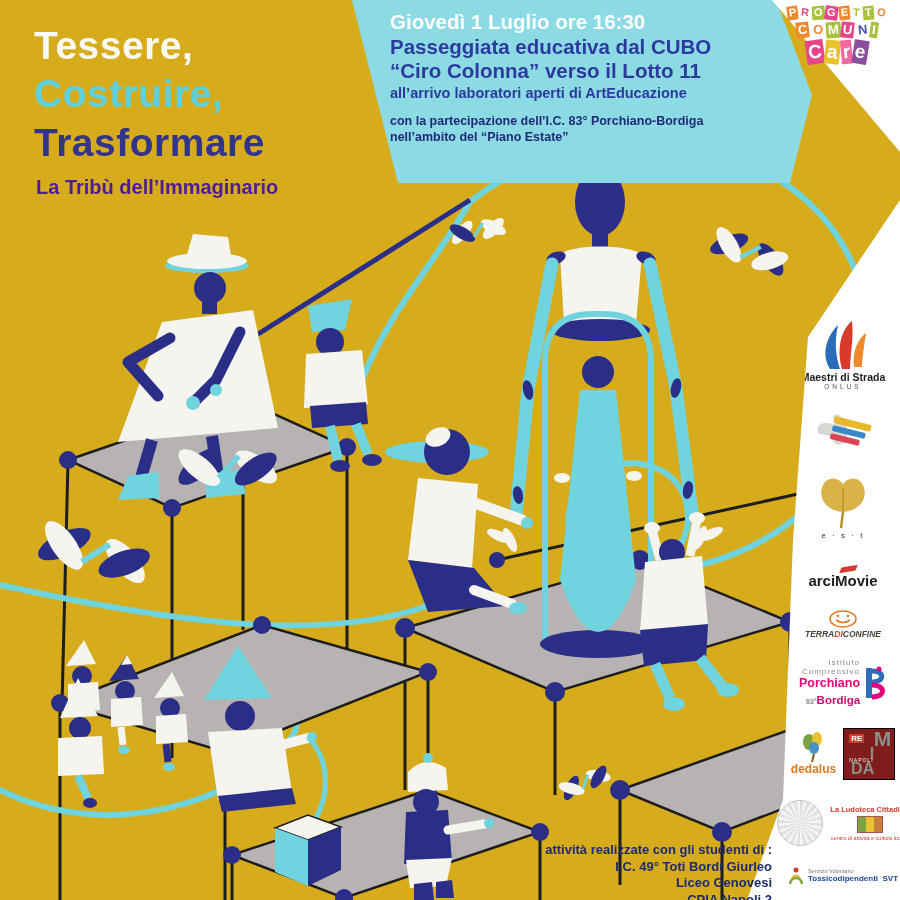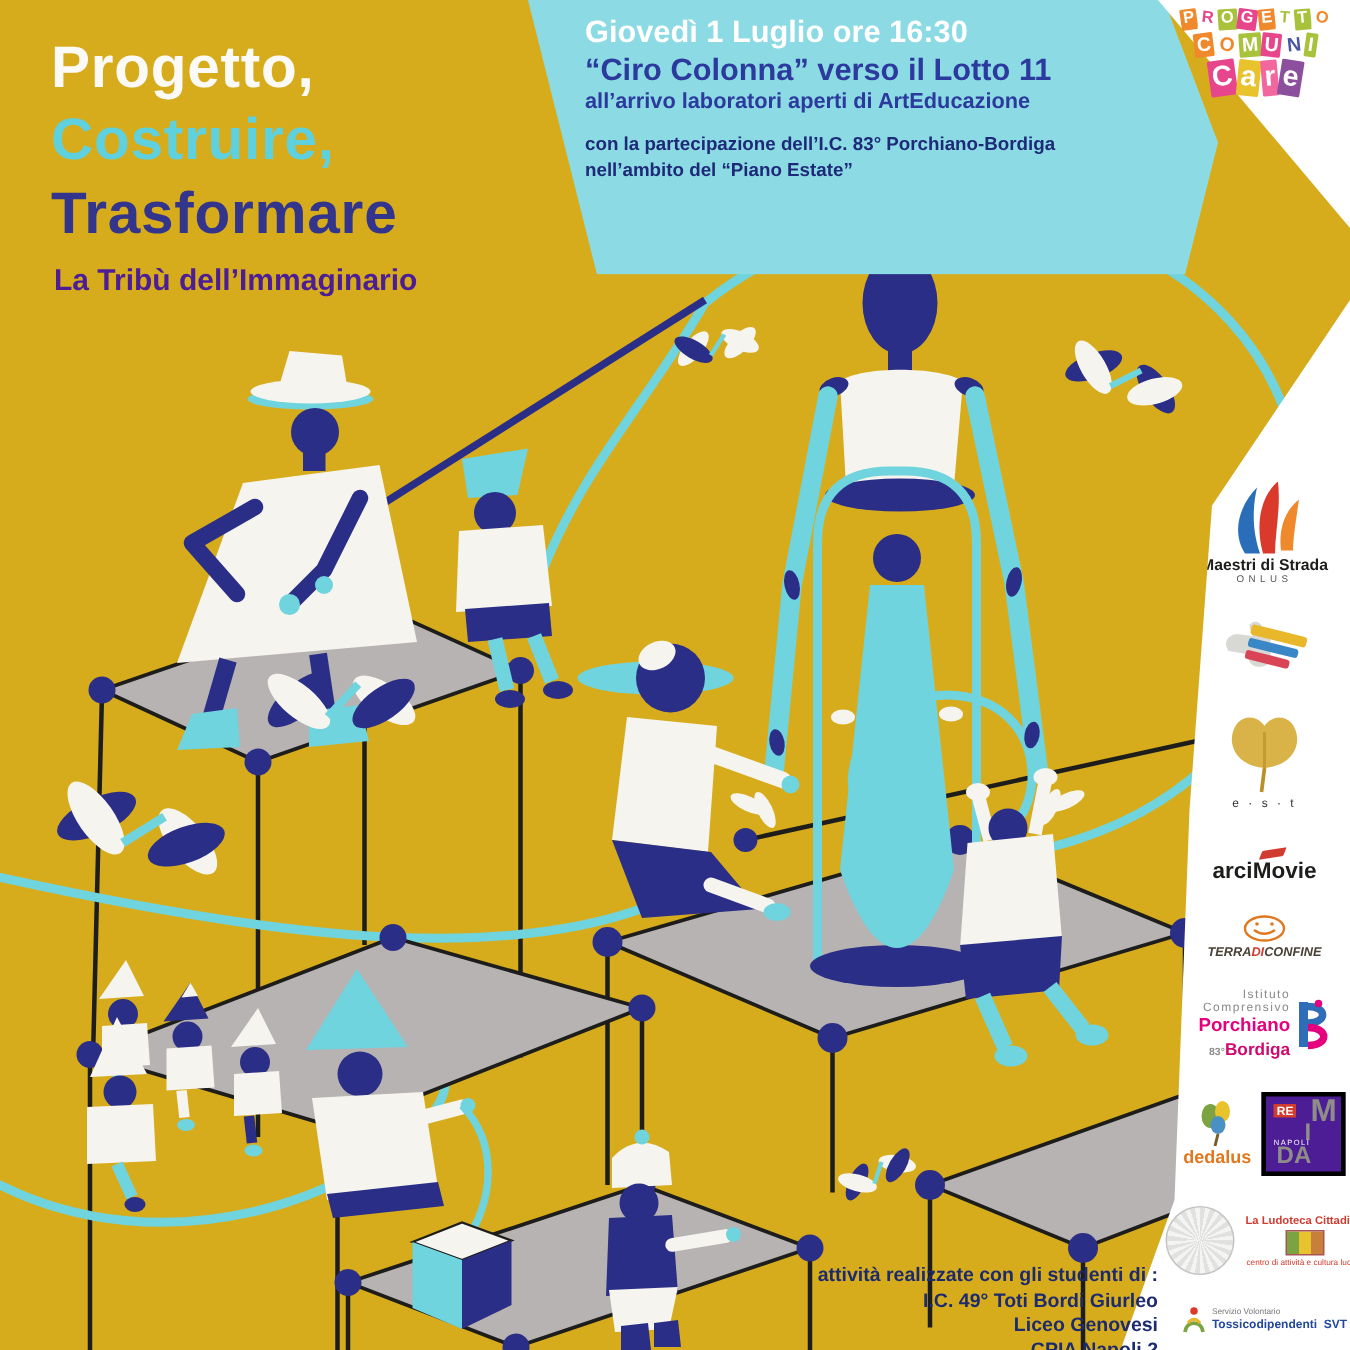--- a/index.html
+++ b/index.html
@@ -45,21 +45,21 @@
                 transform:skewX(-30deg) rotate(-10deg);border-radius:1px}
   .terra-line{font-size:8.5px;font-weight:700;font-style:italic;color:#4a4238;white-space:nowrap}
   .terra-di{color:#d23b2f}
   .ist{display:flex;align-items:center;gap:3px}
   .ist-txt{text-align:right;line-height:1.1}
   .ist-g{font-size:8px;color:#8a8a88;letter-spacing:1px}
   .ist-p{font-size:12.5px;font-weight:800;color:#e5007d}
   .ist-b{font-size:11.5px;font-weight:800;color:#cf0a6e}
   .ist-83{font-size:7px;color:#8a8a88;font-weight:700}
   .dedalus-txt{font-size:12px;font-weight:700;color:#e07820}
-  .remida{position:relative;width:50px;height:50px;background:#4c1d95;border:3px solid #000000}
+  .remida{position:relative;width:50px;height:50px;background:#7f1d1d;border:1px solid #000000}
   .remida .re{position:absolute;left:5px;top:5px;background:#d23b2f;color:#fff;font-size:8px;font-weight:800;padding:0 2px}
   .remida .m{position:absolute;right:3px;top:-2px;font-size:21px;font-weight:900;color:#8f8d89}
   .remida .i{position:absolute;right:20px;top:16px;font-size:16px;font-weight:900;color:#8f8d89}
   .remida .da{position:absolute;right:20px;bottom:1px;font-size:16px;font-weight:900;color:#8f8d89}
   .remida .nap{position:absolute;left:5px;bottom:16px;font-size:5px;color:#fff;letter-spacing:1px}
   .sketch-circle{width:44px;height:44px;border-radius:50%;border:1px solid #bbb;
      background:repeating-conic-gradient(#dcdcda 0 9deg,#f2f2f0 9deg 18deg);opacity:.85}
   .ludo{display:flex;flex-direction:column;align-items:center;gap:2px}
   .ludo-title{font-size:7.5px;font-weight:800;color:#d23b2f;white-space:nowrap}
   .ludo-art{width:24px;height:15px;border:1px solid #a55;
@@ -326,28 +326,29 @@
       <ellipse cx="-16" cy="-14" rx="19" ry="8" fill="#2b2e86" transform="rotate(-40)"></ellipse>
       <ellipse cx="-16" cy="14" rx="19" ry="8" fill="#f6f4ef" transform="rotate(40)"></ellipse>
       <ellipse cx="17" cy="-12" rx="18" ry="8" fill="#f6f4ef" transform="rotate(35)"></ellipse>
       <ellipse cx="16" cy="13" rx="18" ry="8" fill="#2b2e86" transform="rotate(-35)"></ellipse>
       <line x1="-7" y1="8" x2="8" y2="-8" stroke="#6fd4de" stroke-width="4"></line>
     </g>
   </g>
 </svg>
 
 <div class="title">
-  <div class="t1">Progetto,</div>
+  <div class="t1">Tessere,</div>
   <div class="t2">Costruire,</div>
   <div class="t3">Trasformare</div>
 </div>
 <div class="subtitle">La Tribù dell’Immaginario</div>
 
 <div class="event-box">
   <div class="ev-date">Giovedì 1 Luglio ore 16:30</div>
+  <div class="ev-walk">Passeggiata educativa dal CUBO</div>
   <div class="ev-walk">“Ciro Colonna” verso il Lotto 11</div>
   <div class="ev-walk3">all’arrivo laboratori aperti di ArtEducazione</div>
   <div class="ev-note">
     <div>con la partecipazione dell’I.C. 83° Porchiano-Bordiga</div>
     <div>nell’ambito del “Piano Estate”</div>
   </div>
 </div>
 
 <div class="corner"></div>
 <div class="corner-logo">

